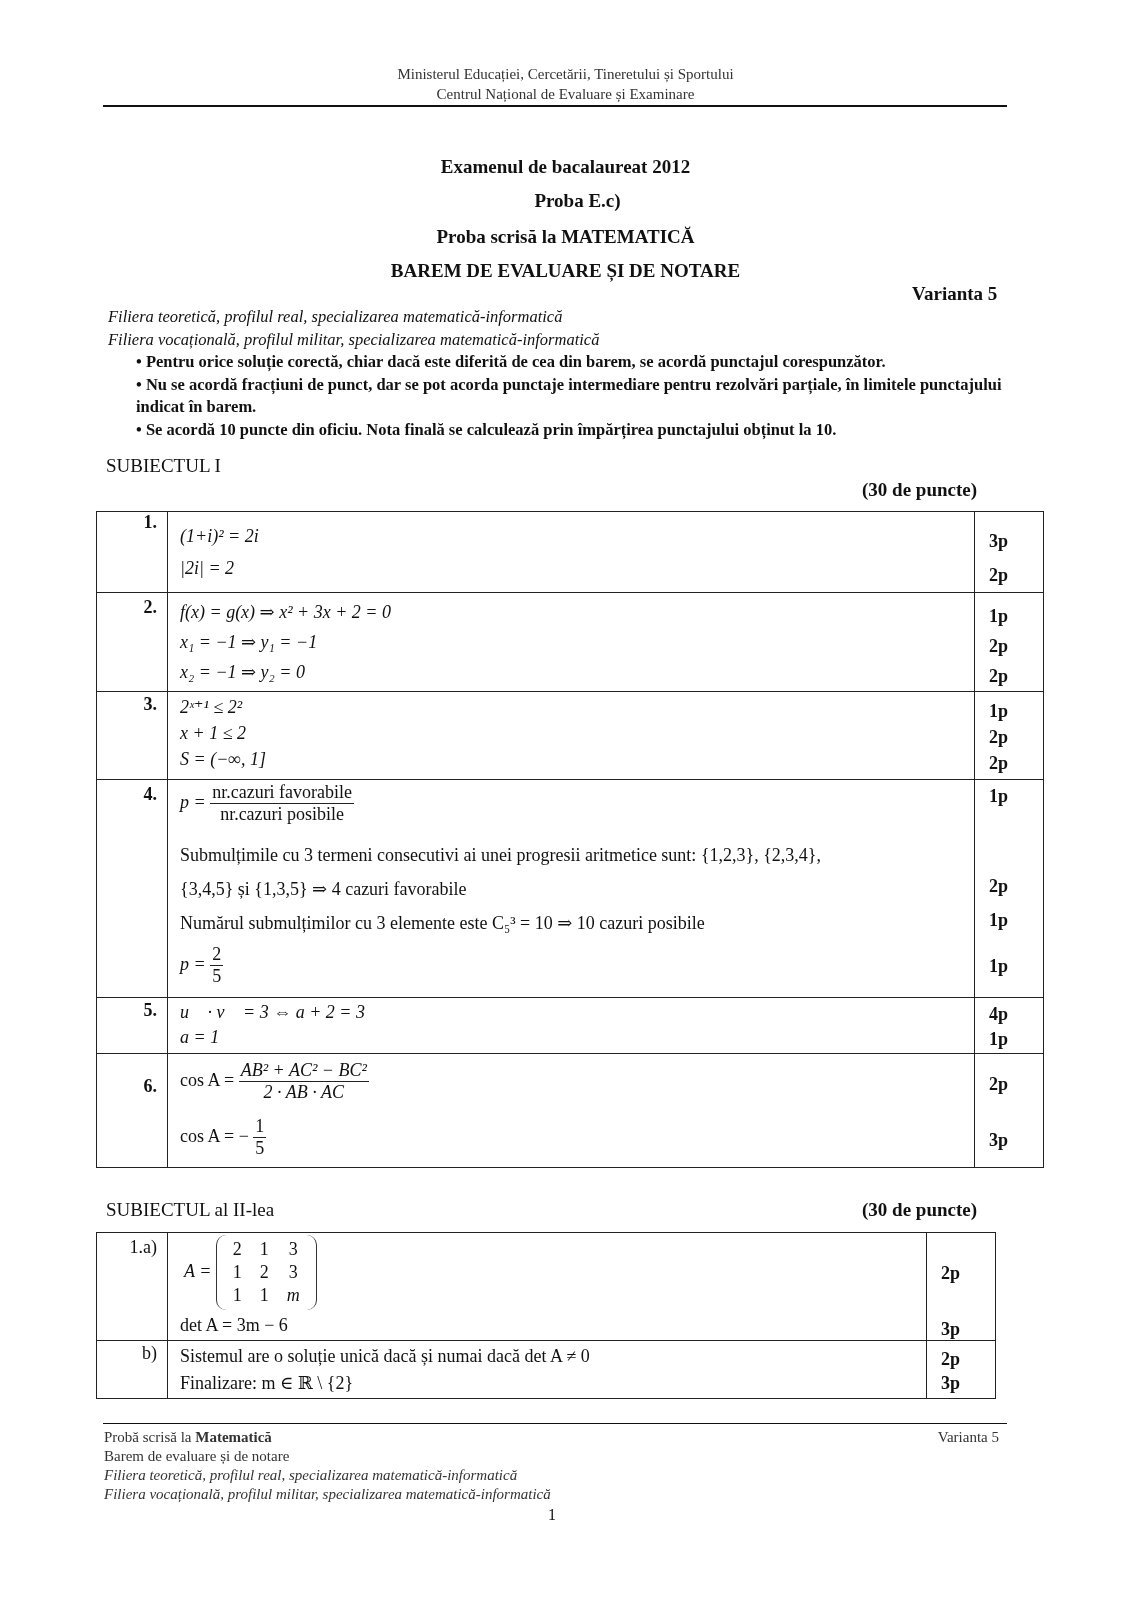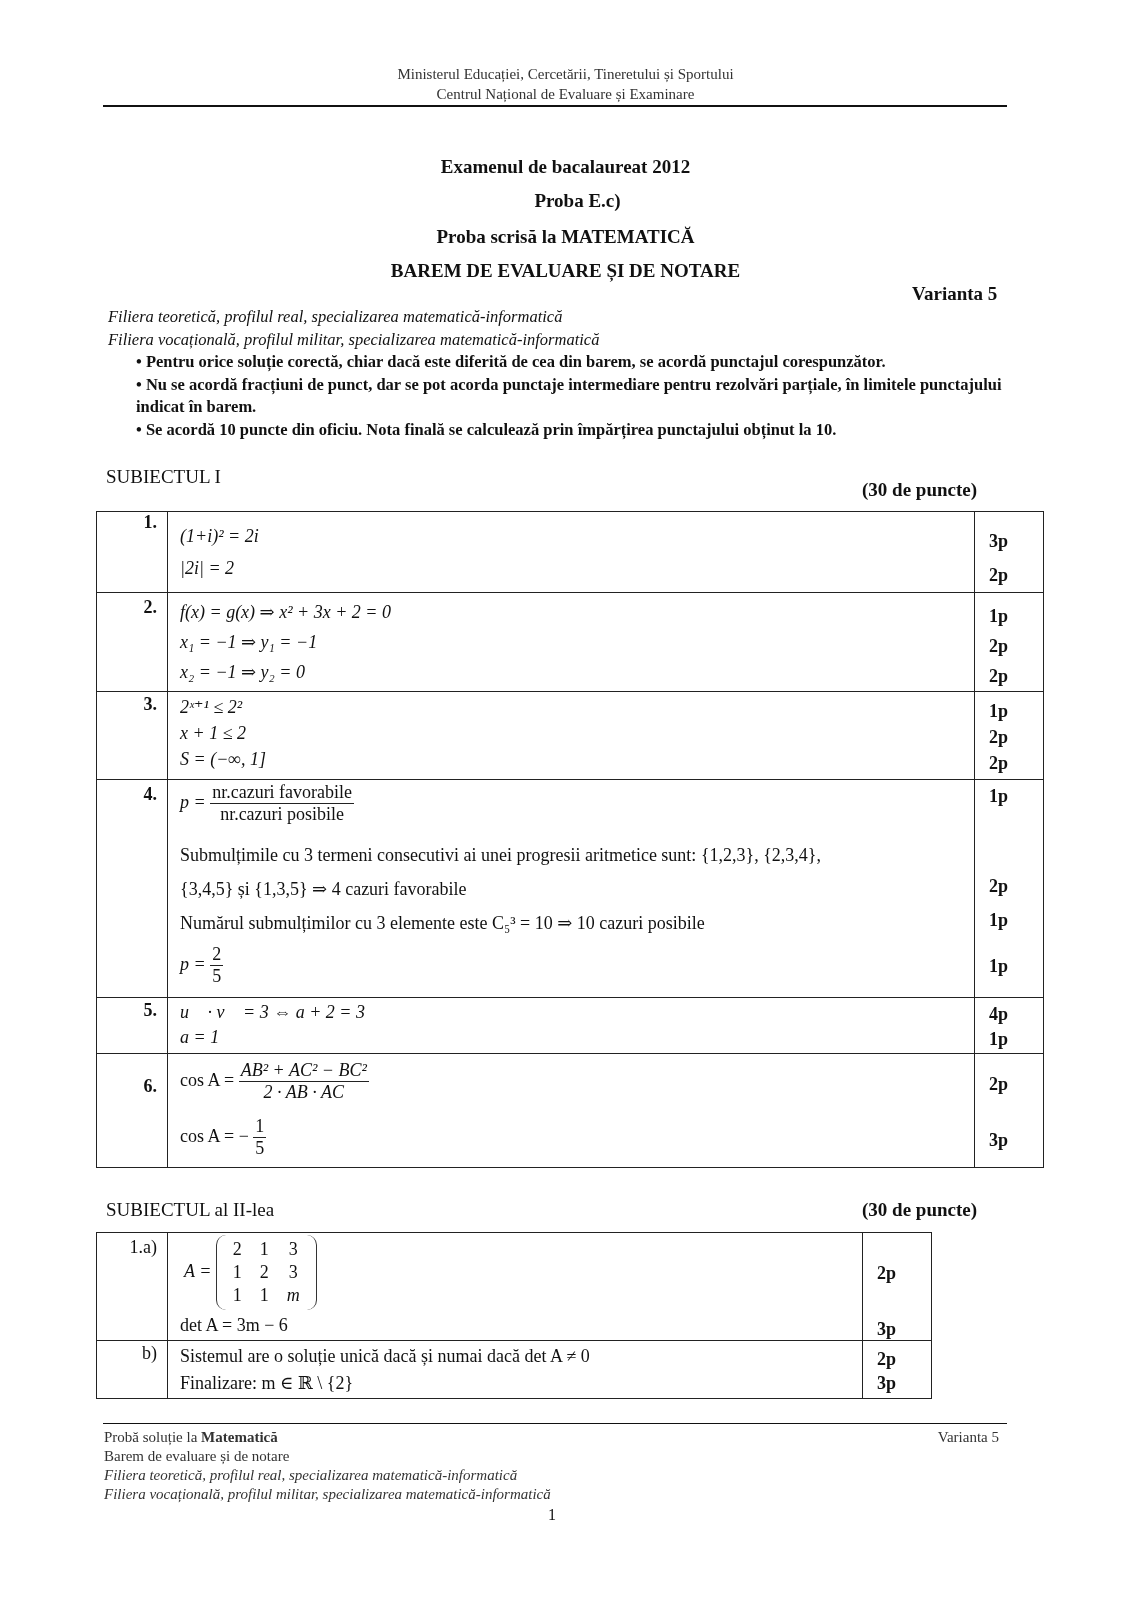--- a/index.html
+++ b/index.html
@@ -44,21 +44,21 @@
 <div class="abs variant" style="top:283px; left:912px;">Varianta 5</div>
 
 <div class="abs intro" style="top:306px;">
   <div class="it">Filiera teoretică, profilul real, specializarea matematică-informatică</div>
   <div class="it">Filiera vocațională, profilul militar, specializarea matematică-informatică</div>
   <div class="b">• Pentru orice soluție corectă, chiar dacă este diferită de cea din barem, se acordă punctajul corespunzător.</div>
   <div class="b">• Nu se acordă fracțiuni de punct, dar se pot acorda punctaje intermediare pentru rezolvări parțiale, în limitele punctajului indicat în barem.</div>
   <div class="b">• Se acordă 10 puncte din oficiu. Nota finală se calculează prin împărțirea punctajului obținut la 10.</div>
 </div>
 
-<div class="abs sec" style="top:466px; left:106px;">SUBIECTUL I</div>
+<div class="abs sec" style="top:455px; left:106px;">SUBIECTUL I</div>
 <div class="abs sec b" style="top:479px; left:862px;">(30 de puncte)</div>
 
 <table class="barem" style="top:511px; left:96px; width:948px;">
 
   <tbody>
       <tr style="height:74px;">
     <td class="num">1.</td>
     <td class="content" style="padding-top:8px; line-height:32px;">
       <span class="line m">(1+i)² = 2i</span>
       <span class="line m">|2i| = 2</span>
@@ -162,21 +162,21 @@
       <span class="line" style="height:56px;">2p</span>
       <span class="line">3p</span>
     </td>
   </tr>
 </tbody>
   </table>
 
 <div class="abs sec" style="top:1199px; left:106px;">SUBIECTUL al II-lea</div>
 <div class="abs sec b" style="top:1199px; left:862px;">(30 de puncte)</div>
 
-<table class="barem" style="top:1232px; left:96px; width:836px;">
+<table class="barem" style="top:1232px; left:96px; width:900px;">
   <tbody>
       <tr style="height:108px;">
     <td class="num" style="font-weight:normal; padding-top:4px;">1.a)</td>
     <td class="content" style="padding-top:2px;">
       <div style="height:80px; padding-left:4px;">
         <span class="m">A =</span>
         <span class="matrix">
           <table>
             <tbody>
                   <tr>
@@ -215,20 +215,20 @@
       <span class="line">2p</span>
       <span class="line">3p</span>
     </td>
   </tr>
 </tbody>
   </table>
 
 <div class="abs rule" style="top:1423px; left:103px; width:904px; height:1px;"></div>
 <div class="abs footer" style="top:1428px;">
   <div>
-    <span>Probă soluție la </span><b>Matematică</b>
+    <span>Probă scrisă la </span><b>Matematică</b>
     <span style="float:right; margin-right:8px;">Varianta 5</span>
   </div>
   <div>Barem de evaluare și de notare</div>
   <div class="it">Filiera teoretică, profilul real, specializarea matematică-informatică</div>
   <div class="it">Filiera vocațională, profilul militar, specializarea matematică-informatică</div>
 </div>
 <div class="abs" style="top:1506px; left:548px; font-size:16px;">1</div>
 
 </body></html>

